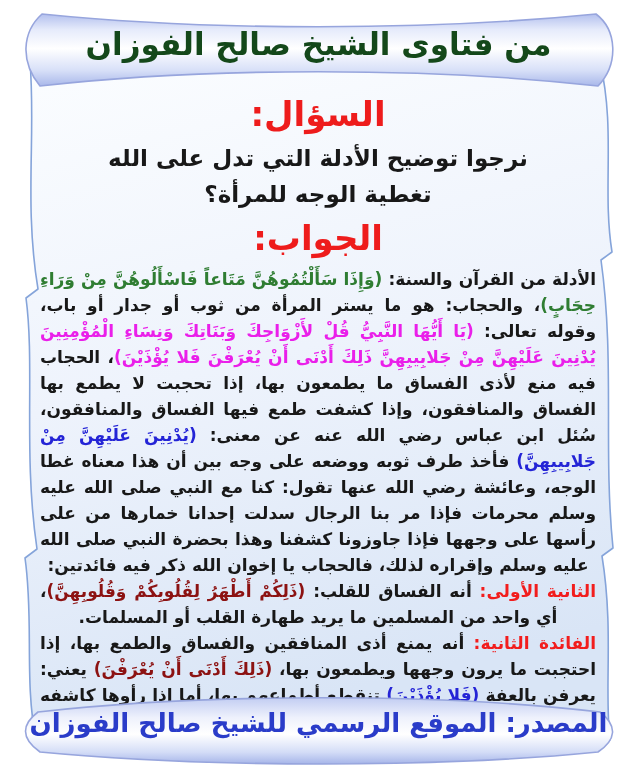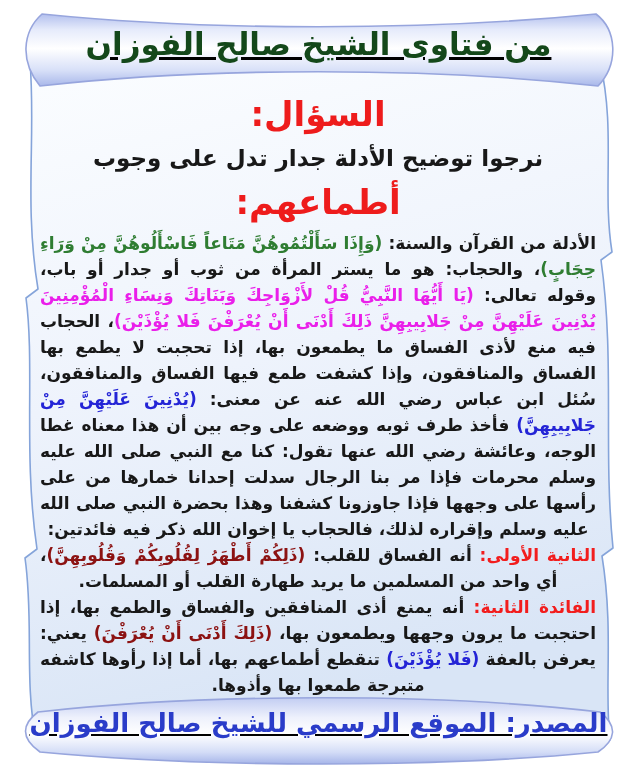--- a/index.html
+++ b/index.html
@@ -5,21 +5,21 @@
   html,body{margin:0;padding:0;background:#ffffff;}
   .page{
     position:relative;
     width:637px;height:768px;
     overflow:hidden;
     background:#ffffff;
     font-family:"DejaVu Sans", sans-serif;
     direction:rtl;
   }
   .parchment-svg{position:absolute;top:0;left:0;}
-  .ribbon{position:absolute;left:8px;width:621px;text-decoration:underline;}
+  .ribbon{position:absolute;left:8px;width:621px;}
   .ribbon svg{position:absolute;top:0;left:0;}
   .ribbon-top{top:4px;height:90px;}
   .ribbon-bottom{bottom:2px;height:78px;}
   .ribbon-text{
     position:relative;
     width:100%;text-align:center;
     font-weight:700;
   }
   .title-text{
     padding-top:22px;
@@ -113,23 +113,24 @@
                C 609,26 611,60 590,82
                C 420,63 200,63 32,82
                C 12,58 14,28 34,10 Z" fill="url(#ribGradTop)" stroke="#97a5dd" stroke-width="1.6" stroke-linejoin="round"></path>
     </svg>
     <div class="ribbon-text title-text">من فتاوى الشيخ صالح الفوزان</div>
   </div>
 
   <div class="content">
     <div class="q-label">السؤال:</div>
     <div class="q-text">
-      <div>نرجوا توضيح الأدلة جدار تدل على وجوب</div>
+      <div>نرجوا توضيح الأدلة التي تدل على الله</div>
+      <div>تغطية الوجه للمرأة؟</div>
     </div>
-    <div class="a-label">أطماعهم:</div>
+    <div class="a-label">الجواب:</div>
     <div class="a-body" id="answer-body">
         <p><span class="seg-black">الأدلة من القرآن والسنة: </span><span class="seg-green">(وَإِذَا سَأَلْتُمُوهُنَّ مَتَاعاً فَاسْأَلُوهُنَّ مِنْ وَرَاءِ حِجَابٍ)</span><span class="seg-black">، والحجاب: هو ما يستر المرأة من ثوب أو جدار أو باب، وقوله تعالى: </span><span class="seg-magenta">(يَا أَيُّهَا النَّبِيُّ قُلْ لأَزْوَاجِكَ وَبَنَاتِكَ وَنِسَاءِ الْمُؤْمِنِينَ يُدْنِينَ عَلَيْهِنَّ مِنْ جَلابِيبِهِنَّ ذَلِكَ أَدْنَى أَنْ يُعْرَفْنَ فَلا يُؤْذَيْنَ)</span><span class="seg-black">، الحجاب فيه منع لأذى الفساق ما يطمعون بها، إذا تحجبت لا يطمع بها الفساق والمنافقون، وإذا كشفت طمع فيها الفساق والمنافقون، سُئل ابن عباس رضي الله عنه عن معنى: </span><span class="seg-blue">(يُدْنِينَ عَلَيْهِنَّ مِنْ جَلابِيبِهِنَّ)</span><span class="seg-black"> فأخذ طرف ثوبه ووضعه على وجه بين أن هذا معناه غطا الوجه، وعائشة رضي الله عنها تقول: كنا مع النبي صلى الله عليه وسلم محرمات فإذا مر بنا الرجال سدلت إحدانا خمارها من على رأسها على وجهها فإذا جاوزونا كشفنا وهذا بحضرة النبي صلى الله عليه وسلم وإقراره لذلك، فالحجاب يا إخوان الله ذكر فيه فائدتين:</span></p>
         <p><span class="seg-red">الثانية الأولى:</span><span class="seg-black"> أنه الفساق للقلب: </span><span class="seg-maroon">(ذَلِكُمْ أَطْهَرُ لِقُلُوبِكُمْ وَقُلُوبِهِنَّ)</span><span class="seg-black">، أي واحد من المسلمين ما يريد طهارة القلب أو المسلمات.</span></p>
         <p><span class="seg-red">الفائدة الثانية:</span><span class="seg-black"> أنه يمنع أذى المنافقين والفساق والطمع بها، إذا احتجبت ما يرون وجهها ويطمعون بها، </span><span class="seg-maroon">(ذَلِكَ أَدْنَى أَنْ يُعْرَفْنَ)</span><span class="seg-black"> يعني: يعرفن بالعفة </span><span class="seg-blue">(فَلا يُؤْذَيْنَ)</span><span class="seg-black"> تنقطع أطماعهم بها، أما إذا رأوها كاشفه متبرجة طمعوا بها وأذوها.</span></p>
       </div>
   </div>
 
   <div class="ribbon ribbon-bottom">
     <svg width="621" height="78" viewBox="0 0 621 78" aria-hidden="true">
       <defs>

